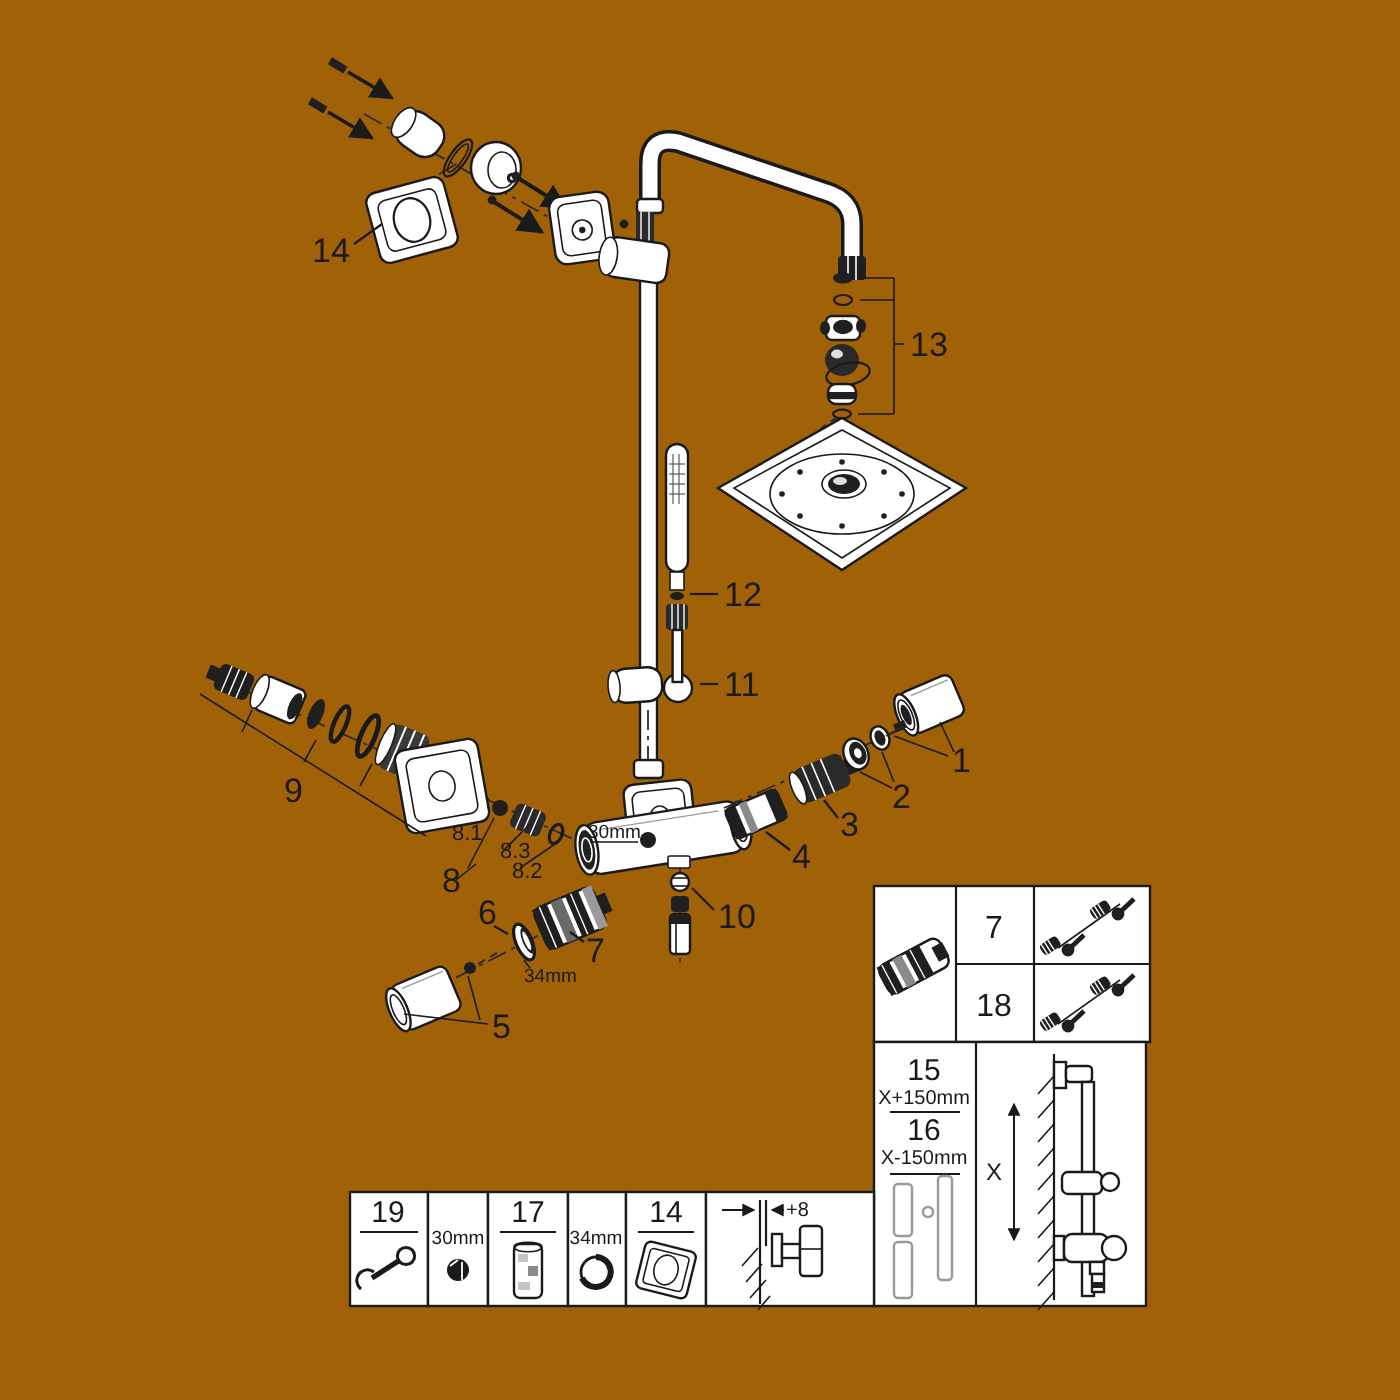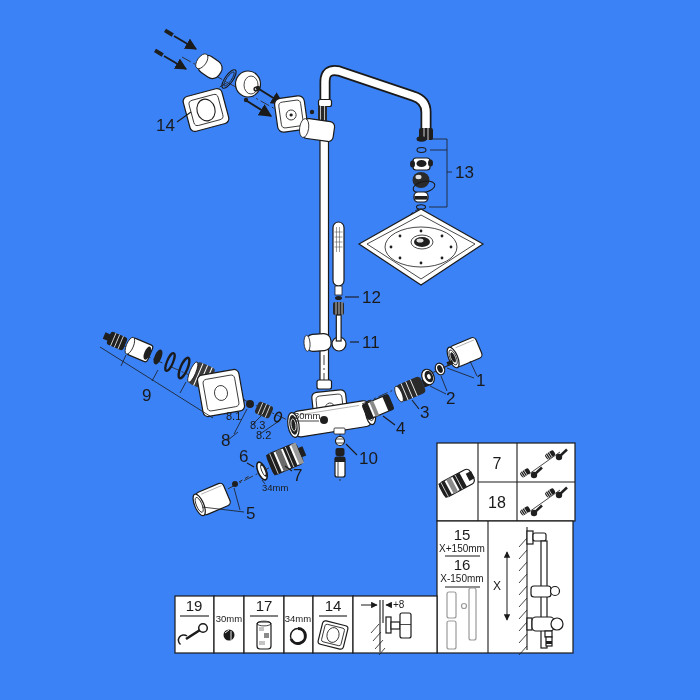--- a/index.html
+++ b/index.html
@@ -1,16 +1,16 @@
 <!DOCTYPE html>
 <html><head>
 <meta charset="utf-8">
 <style>
   html,body{margin:0;padding:0;background:#fff;}
-  .stage{position:relative;width:700px;height:700px;background:#3b82f6;overflow:hidden;
+  .stage{position:relative;width:700px;height:700px;background:#a16207;overflow:hidden;
          font-family:"Liberation Sans", sans-serif;}
   svg text{font-family:"Liberation Sans", sans-serif; fill:#1a1a1a;}
   .cal{font-size:17px;}          
   .sub{font-size:11px;}          
   .mm{font-size:9.5px;}          
   .tnum{font-size:16px;}         
   .snum{font-size:15px;}         
   .dimt{font-size:10px;}         
   .xlab{font-size:12px;}
   .ol{fill:#ffffff;stroke:#1a1a1a;stroke-width:1.2;}

